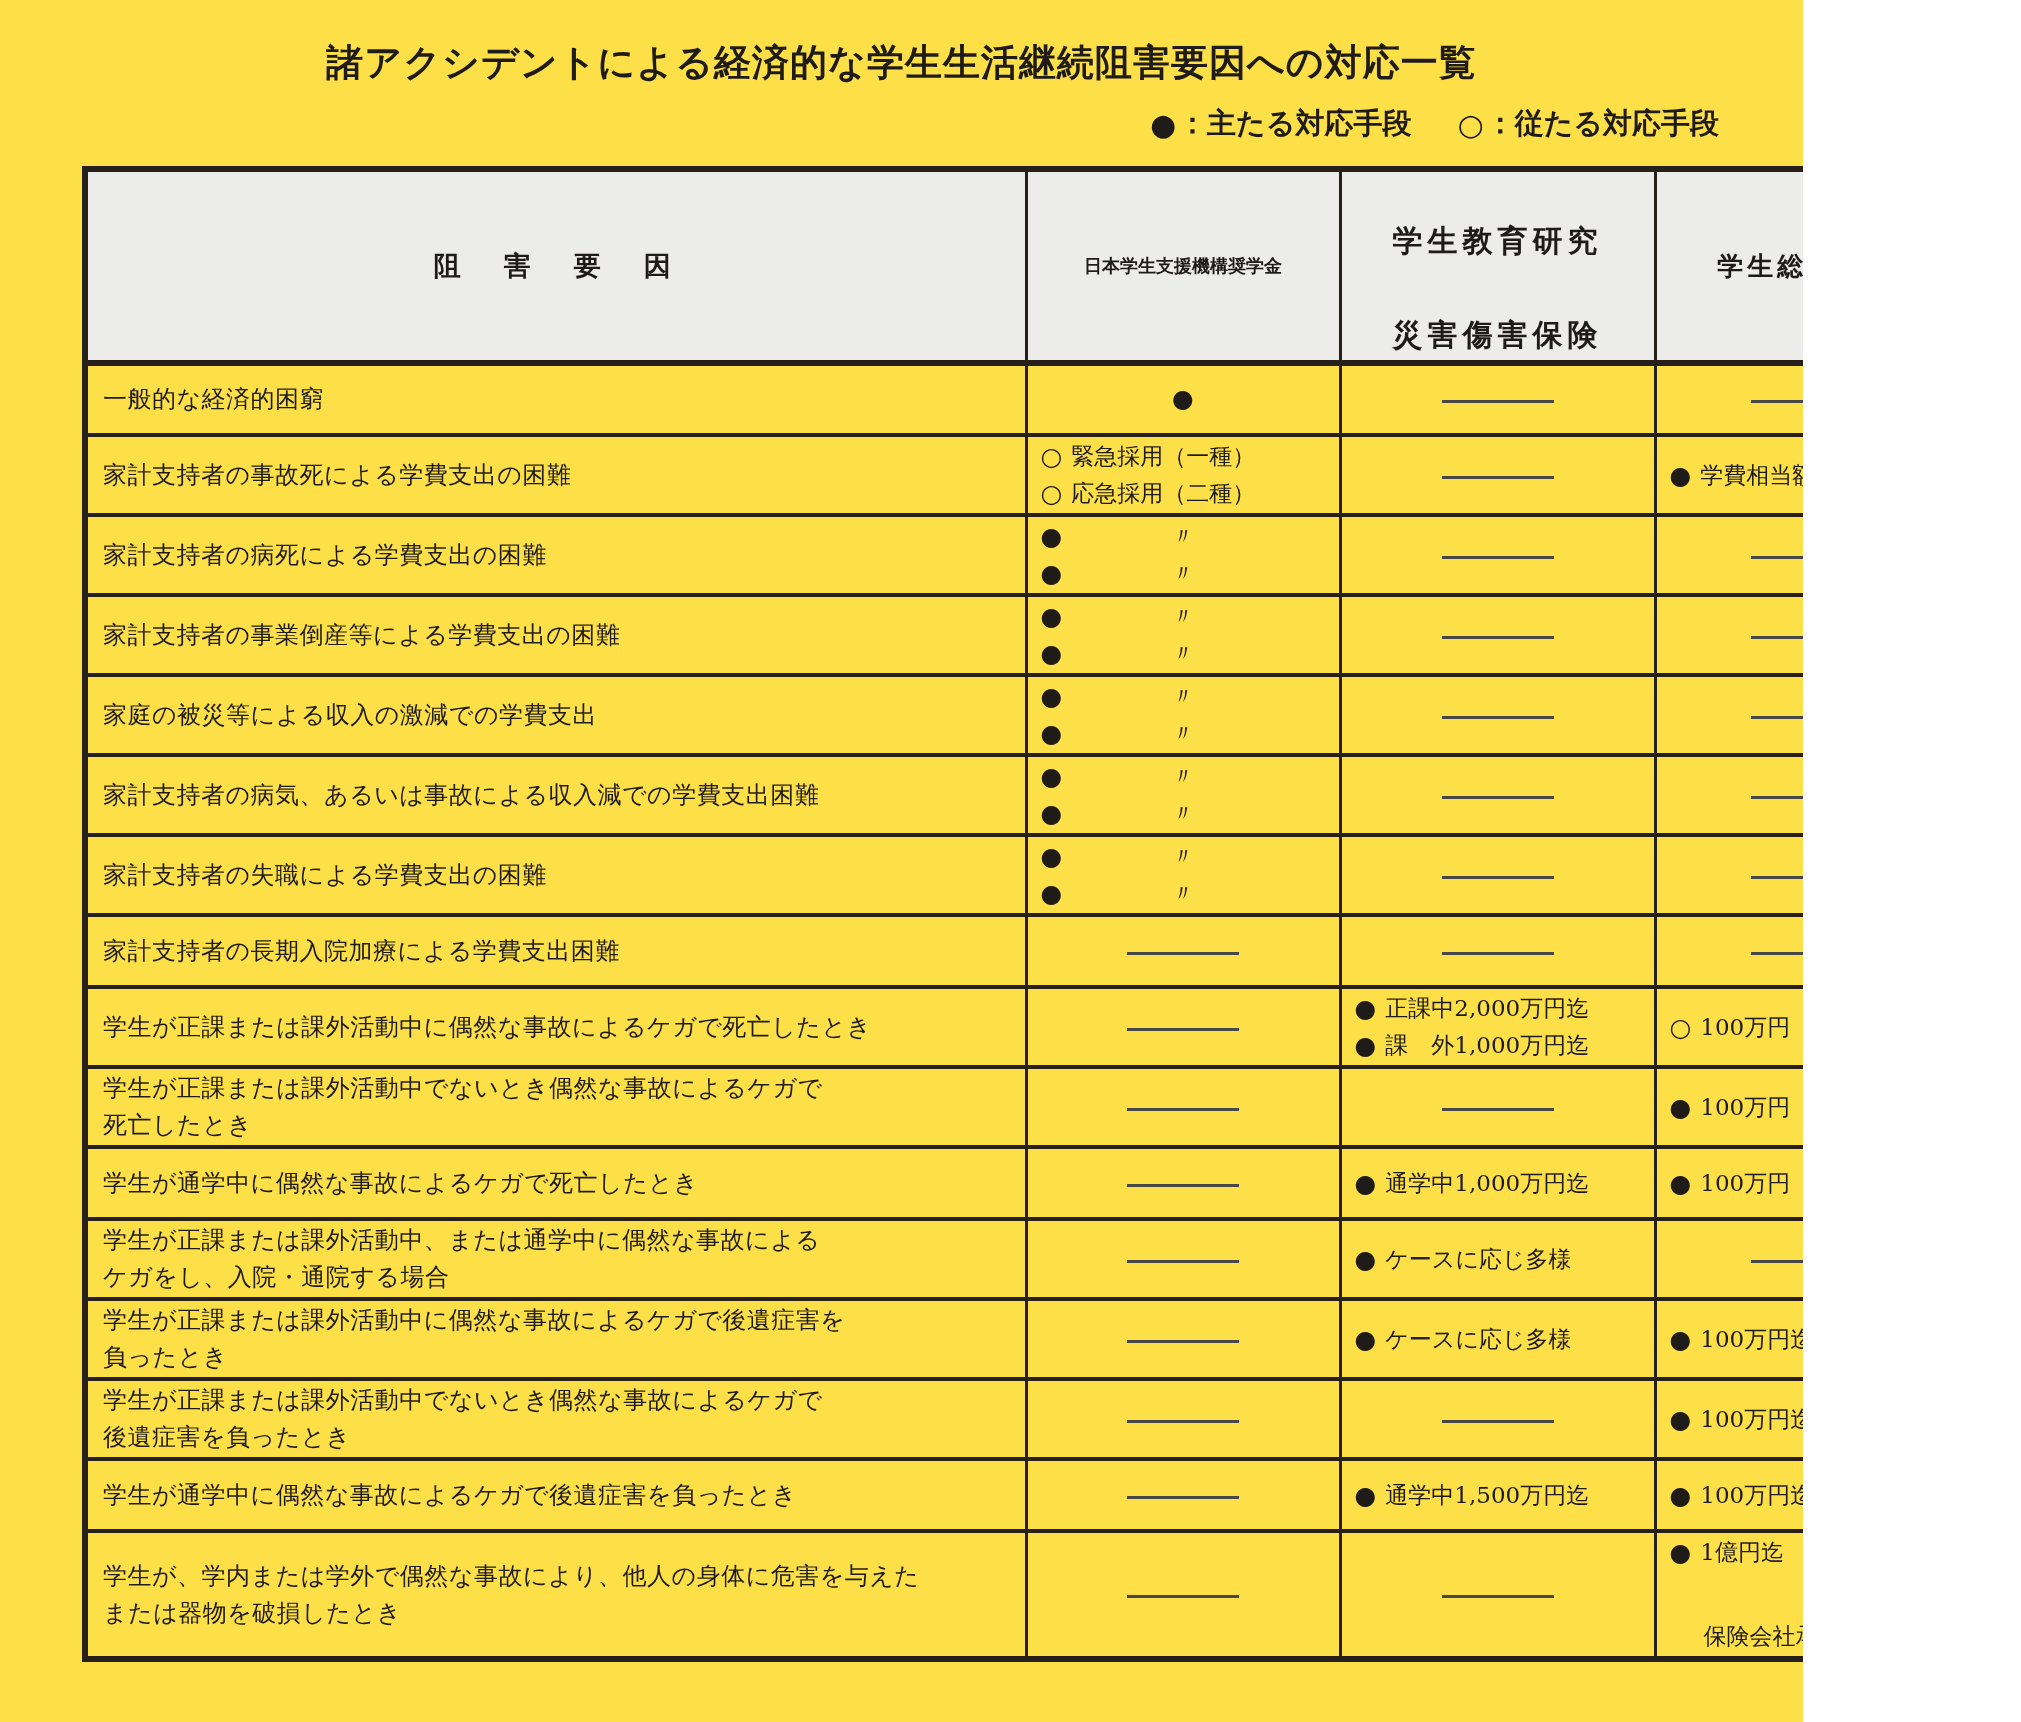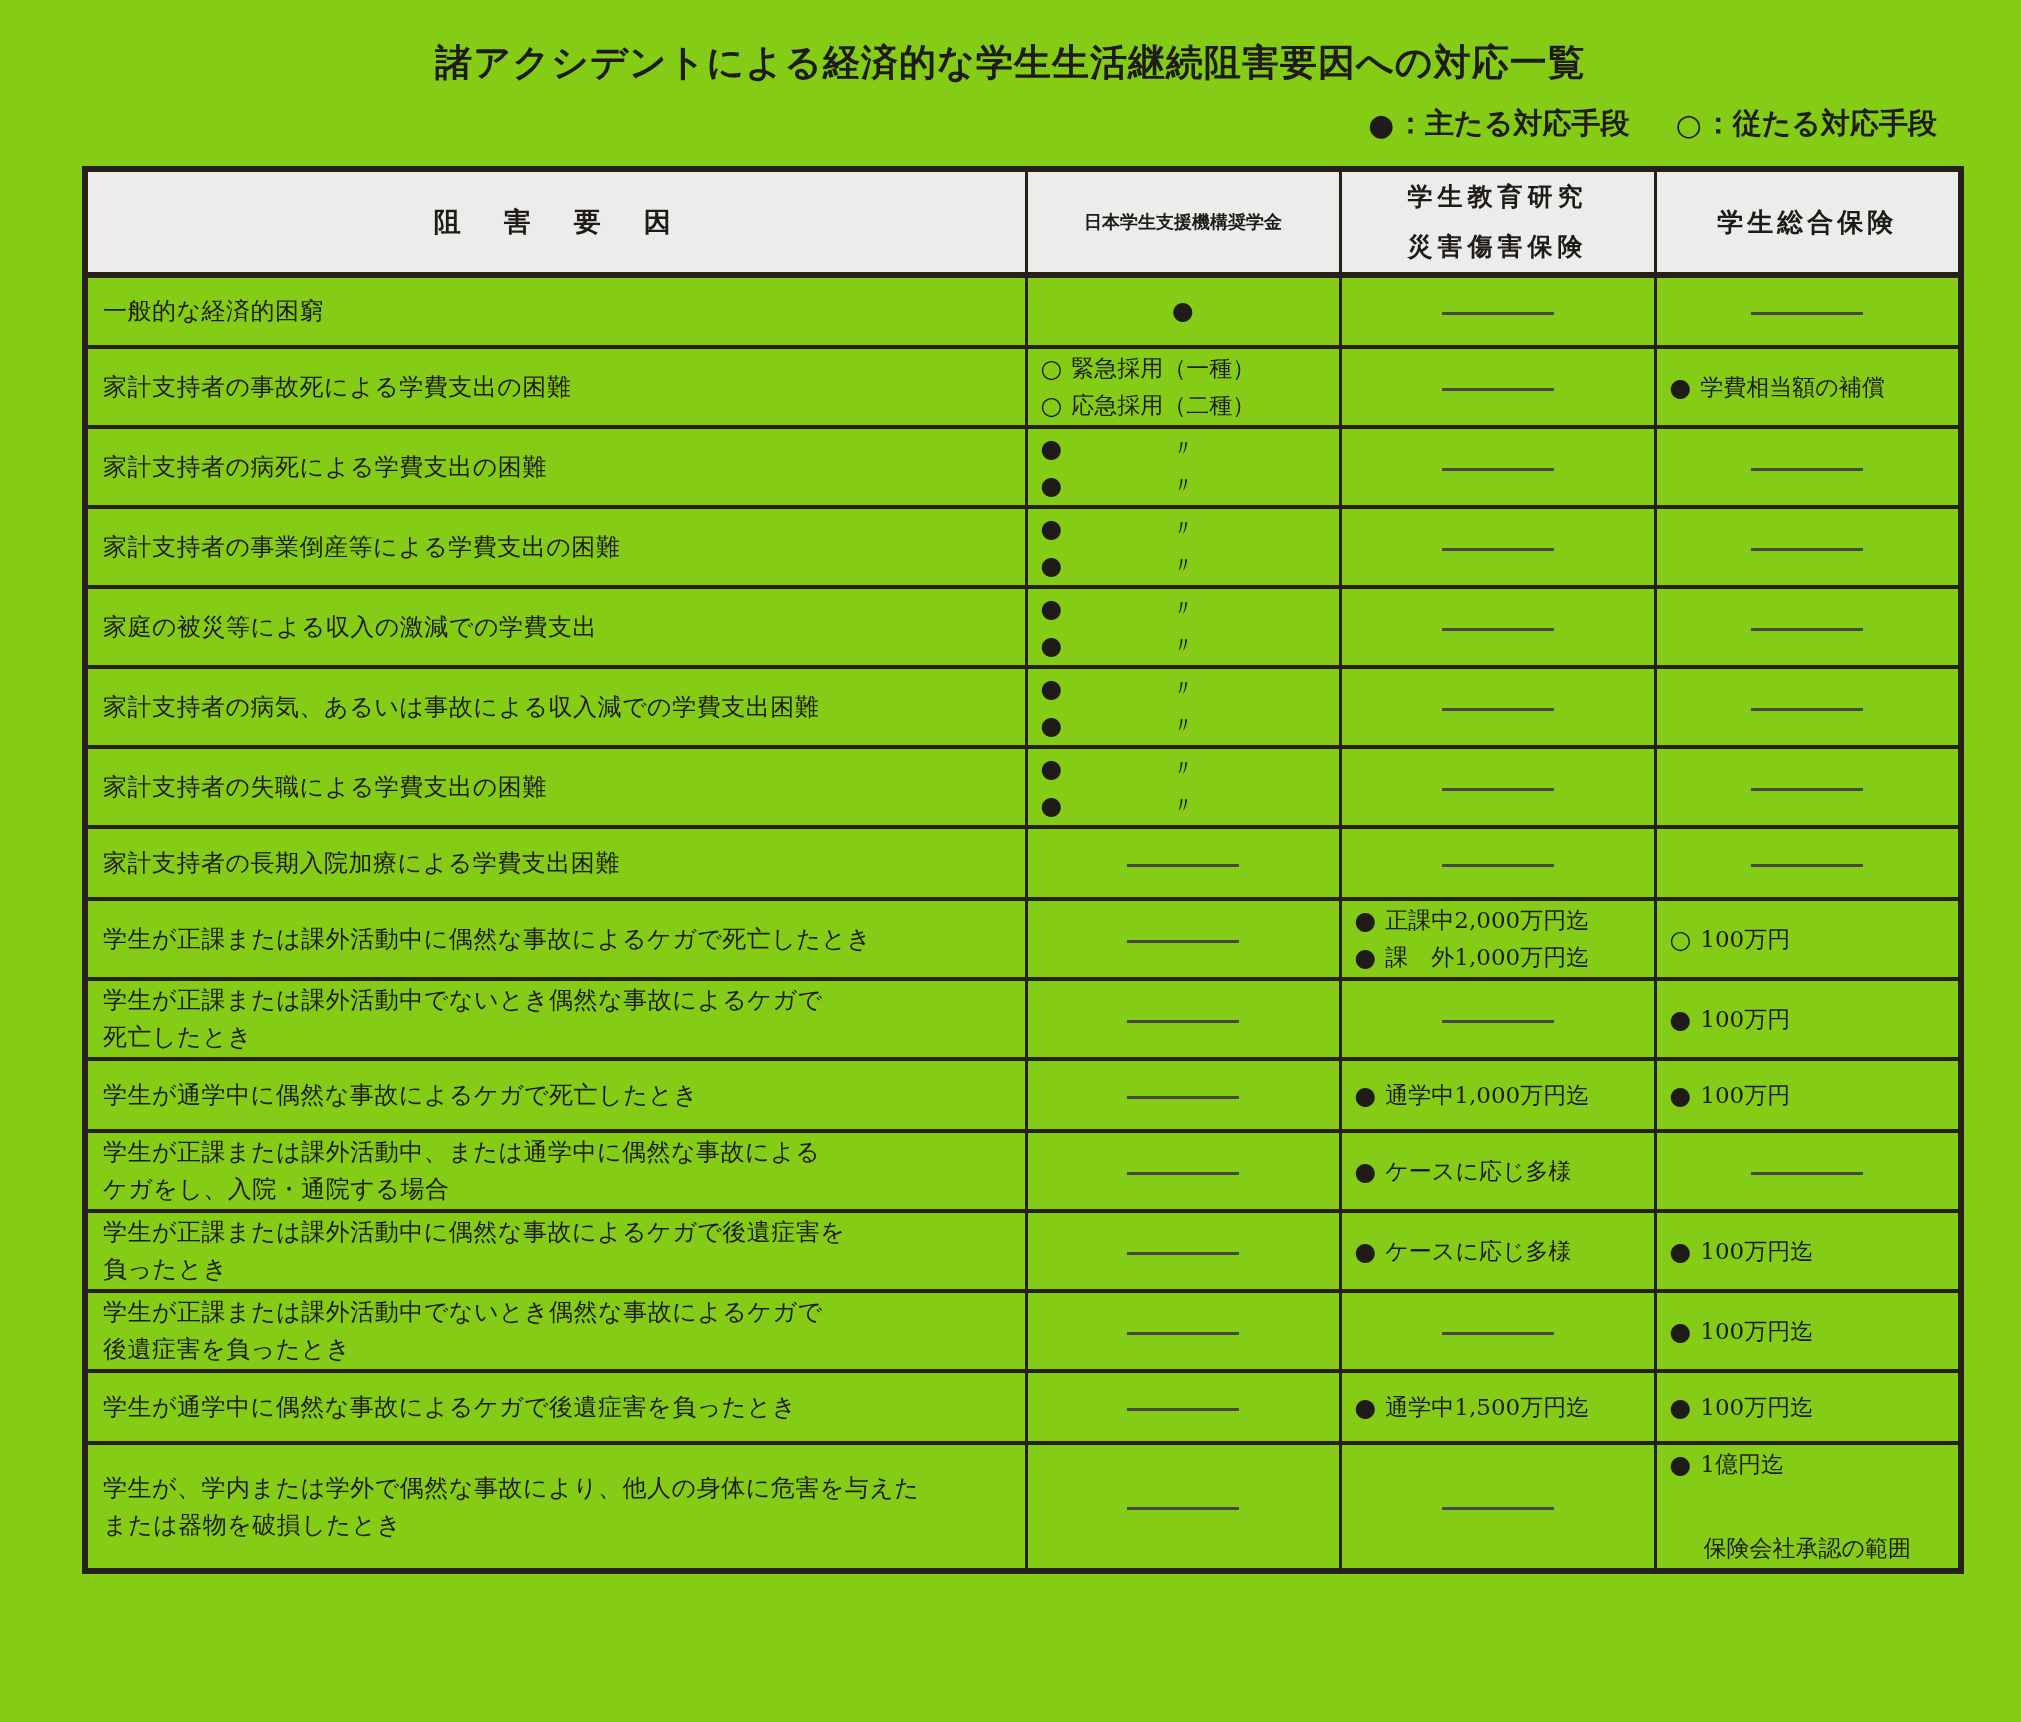--- a/index.html
+++ b/index.html
@@ -8,25 +8,25 @@
     --header-bg: #ececeb;
     --dash: #474747;
   }
   * { box-sizing: border-box; }
   html, body { margin: 0; padding: 0; background: #ffffff; }
   body {
     font-family: "DejaVu Serif", "Liberation Serif", serif;
     color: var(--text);
   }
   .page {
-    width: 2021px;
+    width: 1803px;
     height: 1722px;
     position: relative;
     overflow: hidden;
-    background: #84cc16;
+    background: #fde047;
   }
   .doc-title {
     margin: 0;
     padding-top: 38px;
     text-align: center;
     font-family: "DejaVu Sans", "Liberation Sans", sans-serif;
     font-weight: bold;
     font-size: 37px;
     letter-spacing: 1px;
   }
@@ -57,21 +57,21 @@
     background: var(--header-bg);
     height: 106px;
     vertical-align: middle;
     text-align: center;
     font-family: "DejaVu Sans", "Liberation Sans", sans-serif;
     font-weight: bold;
     padding: 0;
   }
   .th-factor { font-size: 27px; letter-spacing: 8px; }
   .th-jasso  { font-size: 18px; letter-spacing: 0px; }
-  .th-kyosai .hline { font-size: 25px; letter-spacing: 5px; line-height: 50px; }
+  .th-kyosai .hline { font-size: 30px; letter-spacing: 5px; line-height: 50px; margin-top: 44px; }
   .th-sogo   { font-size: 26px; letter-spacing: 4px; }
 
   tbody td {
     border-top: 4px solid var(--ink);
     height: 72px;
     vertical-align: middle;
     padding: 1px 0;
   }
   td.factor-cell {
     text-align: left;

